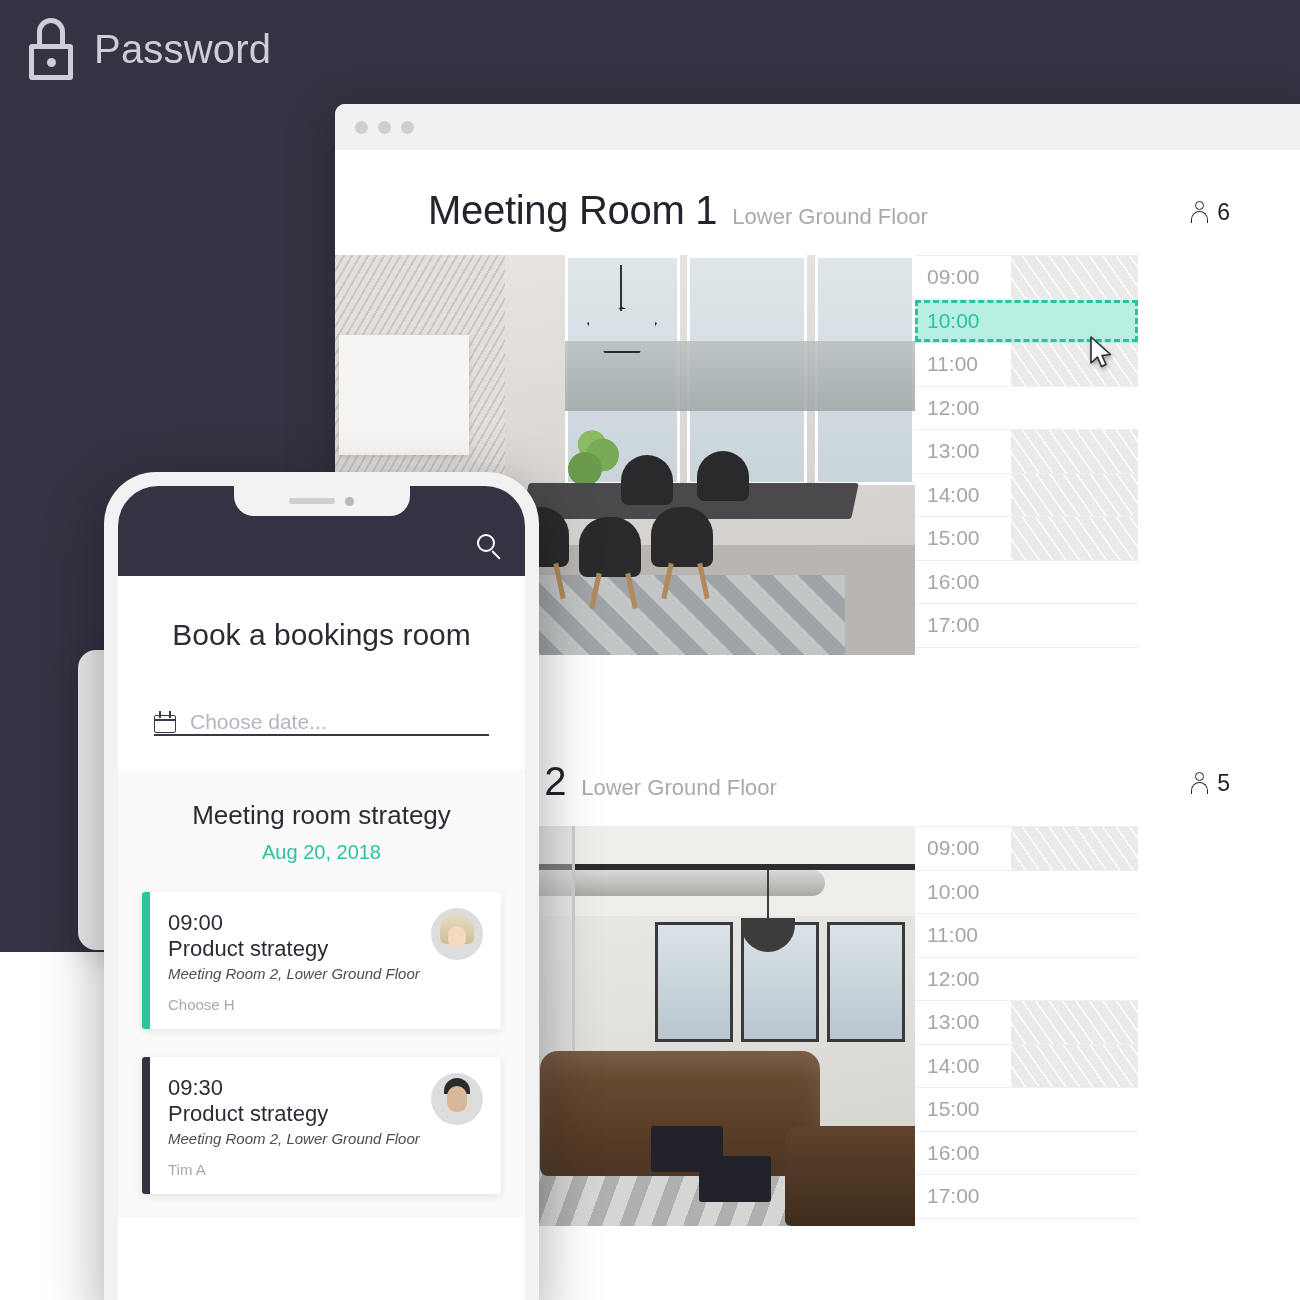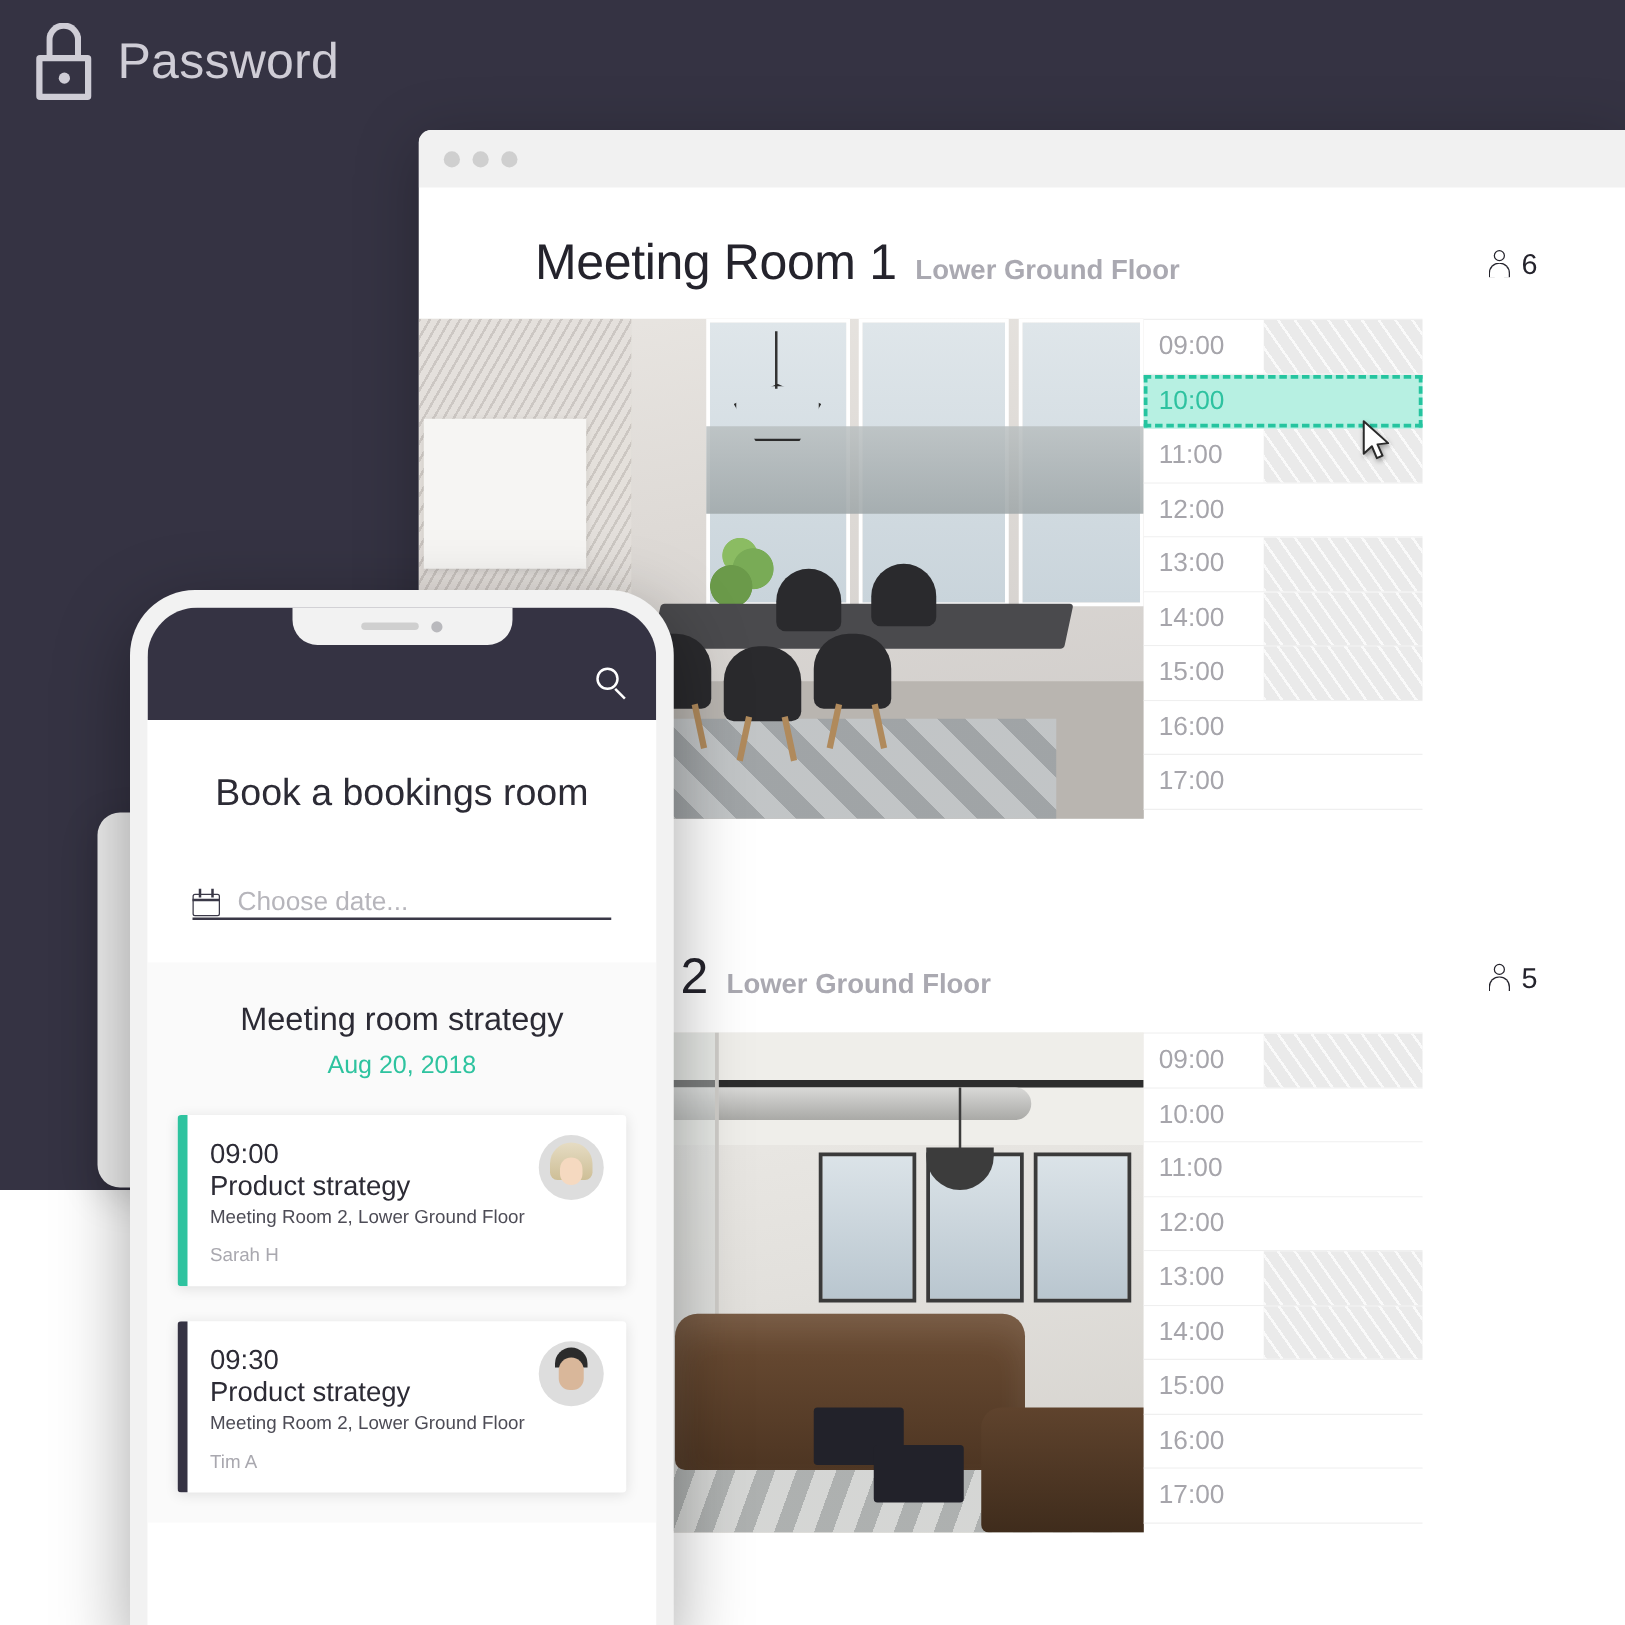--- a/index.html
+++ b/index.html
@@ -39,21 +39,21 @@
     box-shadow: 0 10px 50px rgba(0,0,0,.25);
   }
   .browser-bar { height: 46px; background: #f1f1f1; display: flex; align-items: center; padding-left: 20px; gap: 10px; }
   .dot { width: 13px; height: 13px; border-radius: 50%; background: #cfcfcf; }
 
   .room { padding: 0; }
   .room-head {
     display: flex; align-items: baseline; padding: 38px 70px 22px 93px;
   }
   .room-name { font-size: 40px; font-weight: 300; color: #24232c; letter-spacing: -.3px; }
-  .room-floor { font-size: 22px; font-weight: 700; color: #aaa9b1; margin-left: 15px; }
+  .room-floor { font-size: 22px; font-weight: 400; color: #aaa9b1; margin-left: 15px; }
   .room-cap { margin-left: auto; display: flex; align-items: center; gap: 7px; color: #24232c; font-size: 23px; font-weight: 300; }
   .person-icon { width: 20px; height: 24px; position: relative; display: inline-block; }
   .person-icon i {
     position: absolute; left: 5px; top: 1px; width: 9px; height: 9px;
     border: 1.6px solid #24232c; border-radius: 50%;
   }
   .person-icon u {
     position: absolute; left: 1px; top: 11px; width: 17px; height: 12px;
     border: 1.6px solid #24232c; border-top: none; border-radius: 0 0 9px 9px;
     transform: scaleY(-1);
@@ -179,21 +179,21 @@
   .bk-title { text-align:center; font-size: 26px; font-weight: 300; color:#2c2b35; }
   .bk-date { text-align:center; font-size: 20px; font-weight: 400; color:#2ec39f; margin-top: 10px; }
 
   .bk-card {
     position: relative; margin-top: 28px; background:#fff; border-radius: 3px;
     box-shadow: 0 2px 10px rgba(0,0,0,.10); padding: 18px 20px 16px 26px; overflow: hidden;
   }
   .bk-card .stripe { position:absolute; left:0; top:0; bottom:0; width:8px; }
   .bk-card .time { font-size: 22px; font-weight: 400; color:#2c2b35; }
   .bk-card .subj { font-size: 22px; font-weight: 400; color:#2c2b35; margin-top: 0; }
-  .bk-card .loc  { font-size: 15px; font-weight: 400; color:#4d4c56; margin-top: 3px; }
+  .bk-card .loc  { font-size: 15px; font-weight: 400; color:#4d4c56; margin-top: 3px; font-style: italic; }
   .bk-card .who  { font-size: 15px; font-weight: 400; color:#a9a8af; margin-top: 14px; }
   .bk-card .avatar {
     position:absolute; right: 18px; top: 16px; width: 52px; height: 52px; border-radius: 50%;
     overflow:hidden; background:#ddd;
   }
   .av-a { background: radial-gradient(circle at 50% 32%, #f3d6bd 0 26%, transparent 27%),
           linear-gradient(180deg,#d8c59a 0 42%, #5c7a3f 42% 100%); }
   .av-a::after { content:""; position:absolute; left:9px; top:6px; width:34px; height:30px;
           background: linear-gradient(180deg,#e6dcc2,#cdbd93); border-radius:17px 17px 6px 6px; opacity:.95; }
   .av-a::before { content:""; position:absolute; left:17px; top:18px; width:18px; height:22px;
@@ -413,21 +413,21 @@
 
       <div class="bookings">
         <div class="bk-title">Meeting room strategy</div>
         <div class="bk-date">Aug 20, 2018</div>
 
         <div class="bk-card">
           <span class="stripe" style="background:#2ec39f;"></span>
           <div class="time">09:00</div>
           <div class="subj">Product strategy</div>
           <div class="loc">Meeting Room 2, Lower Ground Floor</div>
-          <div class="who">Sarah H</div>
+          <div class="who">Choose H</div>
           <span class="avatar av-a"></span>
         </div>
 
         <div class="bk-card">
           <span class="stripe" style="background:#353343;"></span>
           <div class="time">09:30</div>
           <div class="subj">Product strategy</div>
           <div class="loc">Meeting Room 2, Lower Ground Floor</div>
           <div class="who">Tim A</div>
           <span class="avatar av-b"></span>

